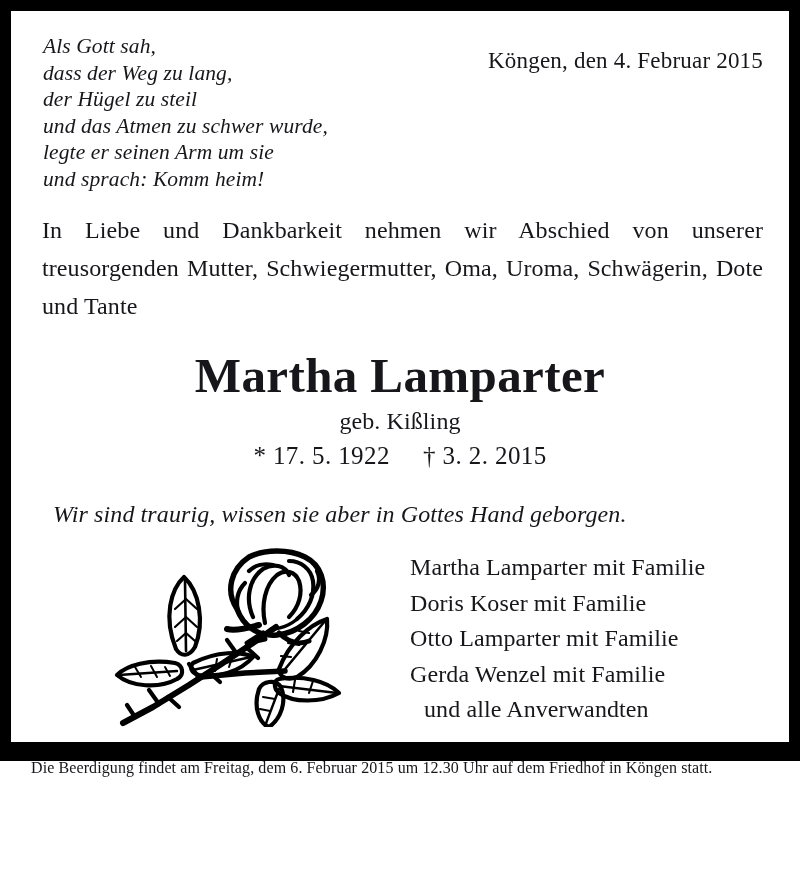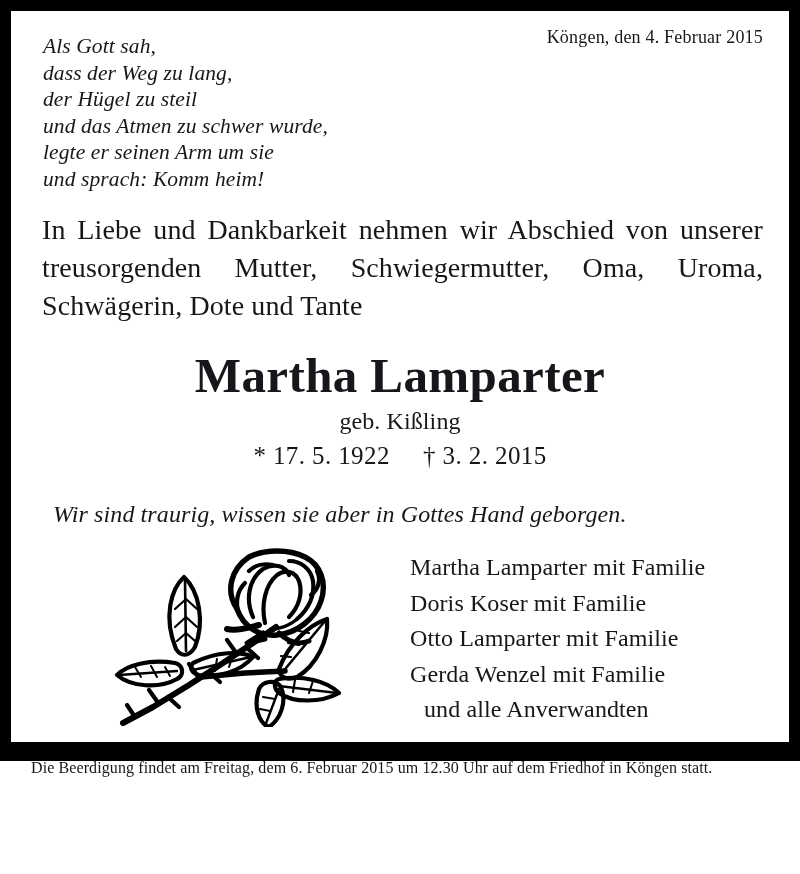--- a/index.html
+++ b/index.html
@@ -48,30 +48,30 @@
     top: 22px;
     font-style: italic;
     font-size: 21.5px;
     line-height: 26.6px;
     letter-spacing: .1px;
     white-space: pre-line;
   }
   .placedate {
     position: absolute;
     right: 6px;
-    top: 16px;
-    font-size: 18px;
+    top: 37px;
+    font-size: 23px;
     letter-spacing: .2px;
     white-space: nowrap;
   }
 
   
   .intro {
     margin: 0 6px 0 11px;
-    font-size: 28px;
+    font-size: 24px;
     line-height: 38px;
     text-align: justify;
     text-align-last: left;
     letter-spacing: .1px;
   }
 
   
   .nameblock {
     text-align: center;
     margin-top: 22px;

